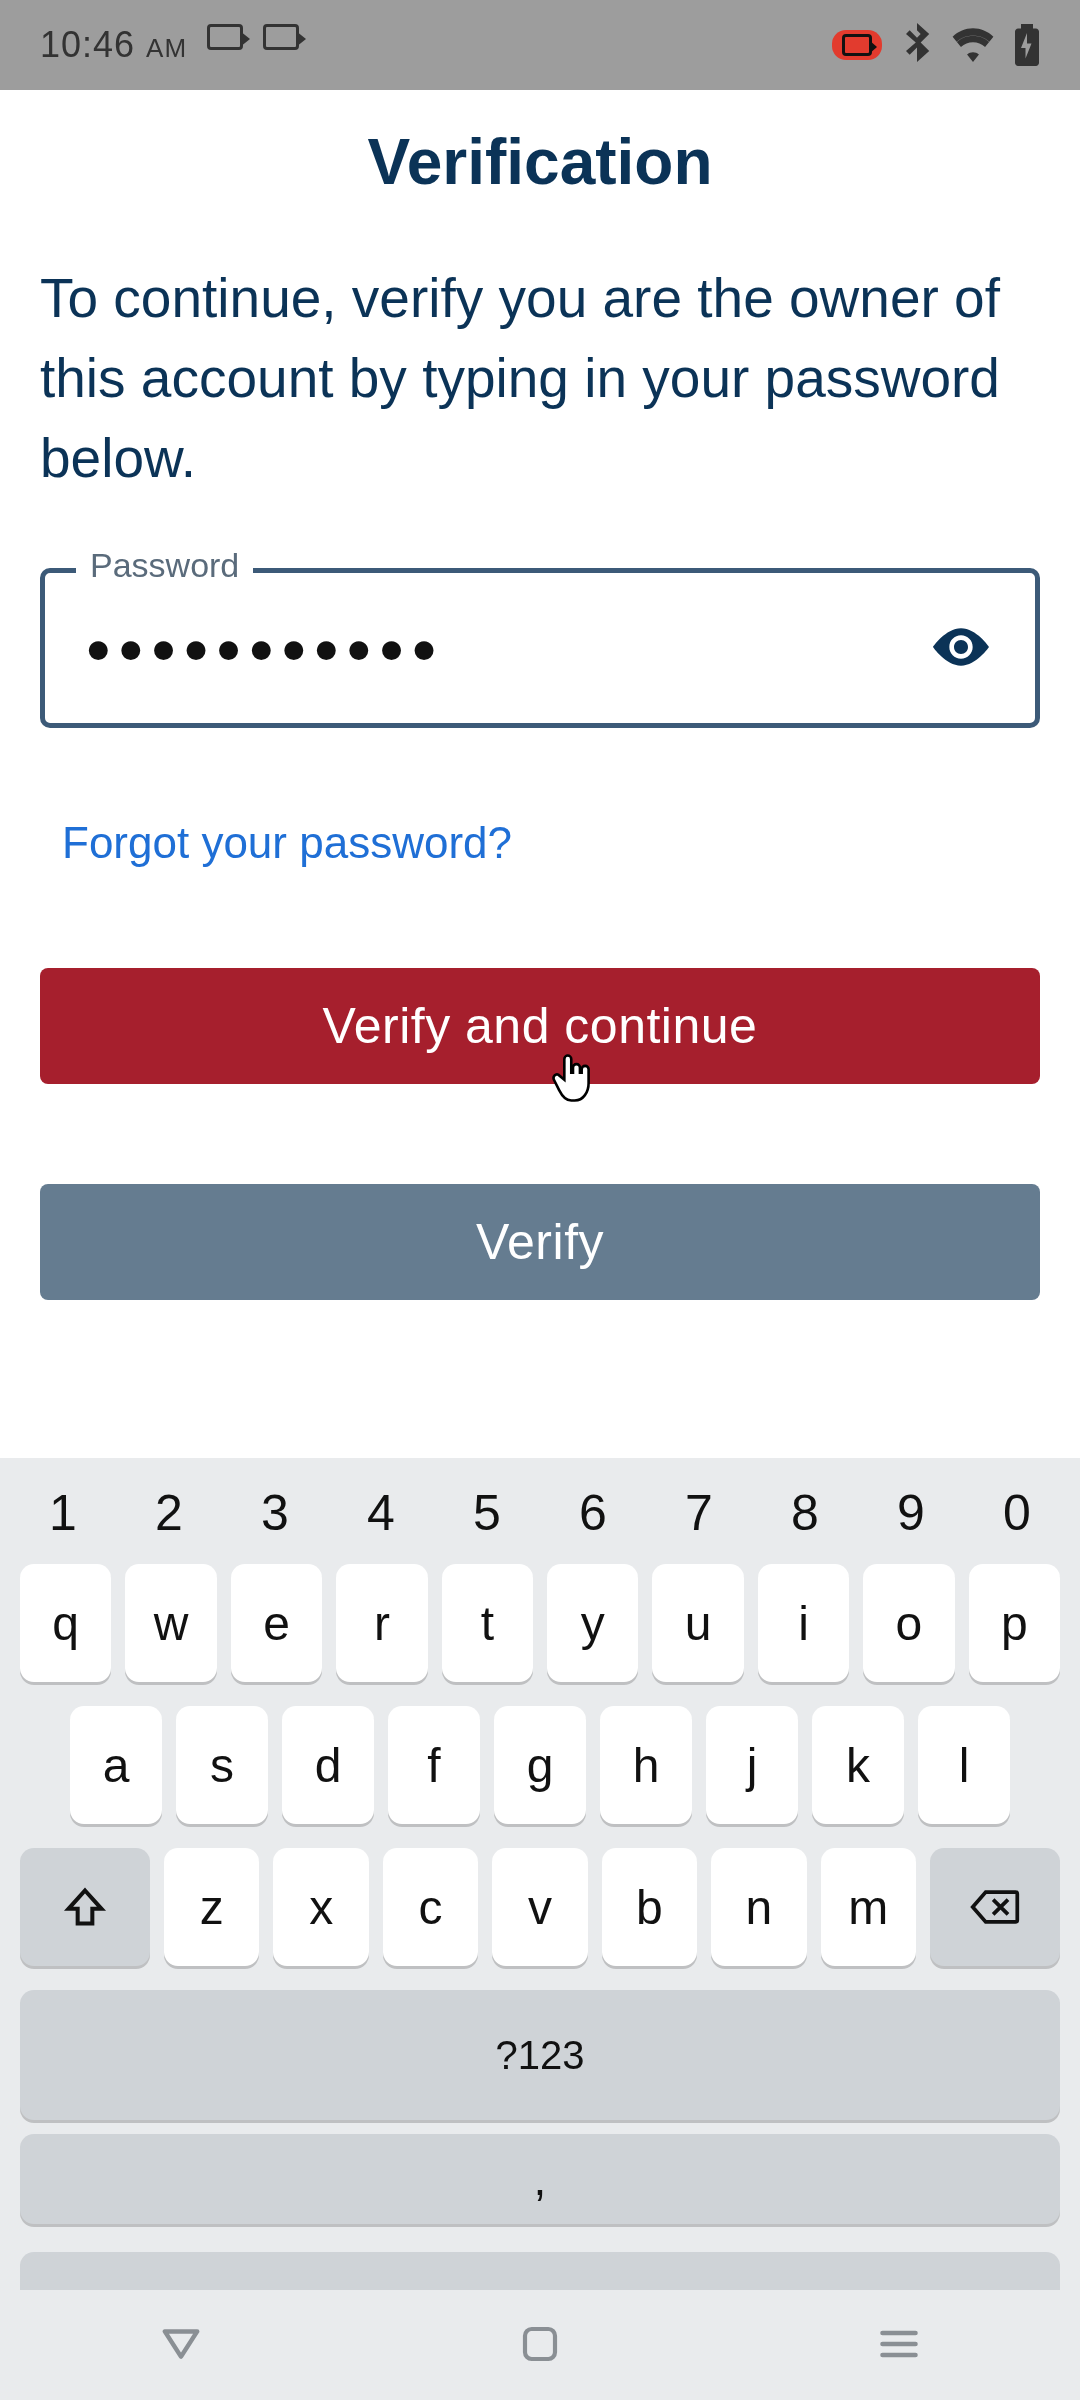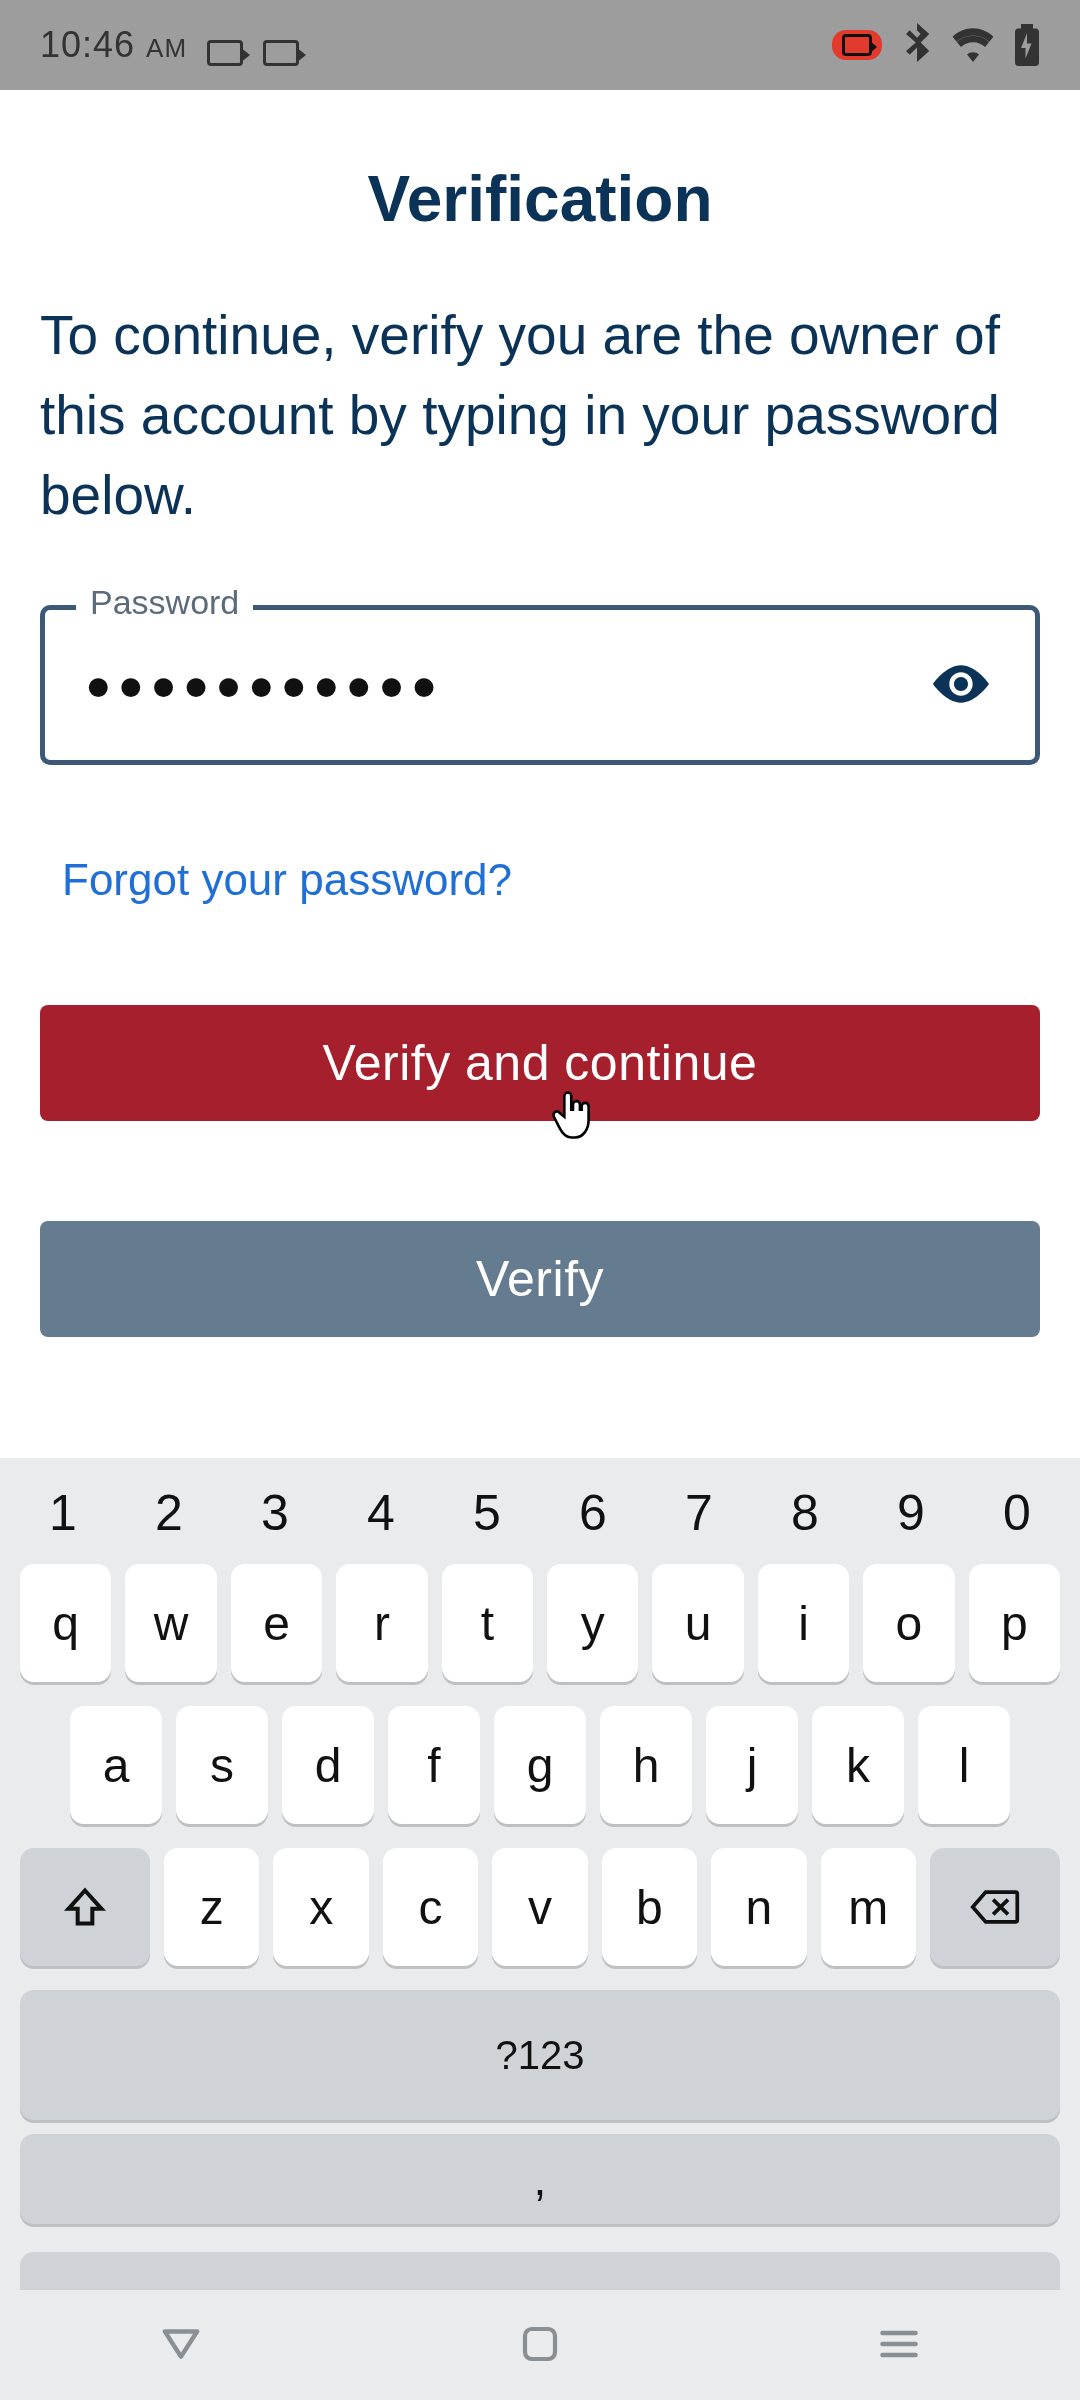--- a/index.html
+++ b/index.html
@@ -4,33 +4,33 @@
 <style>
   * { box-sizing: border-box; margin: 0; padding: 0; }
   html, body { width: 1080px; height: 2400px; font-family: -apple-system, Helvetica, Arial, sans-serif; overflow: hidden; background:#fff; }
 
   
   .status-bar {
     width: 100%; height: 90px; background: #9d9d9d;
     display: flex; align-items: center; justify-content: space-between;
     padding: 0 40px; color: #333;
   }
-  .status-left { display:flex; align-items:flex-end; gap:20px; }
+  .status-left { display:flex; align-items:flex-start; gap:20px; }
   .status-time { font-size: 36px; font-weight: 500; letter-spacing:1px; }
   .status-time .ampm { font-size: 26px; }
   .status-cam { width:36px; height:26px; border:3px solid #333; border-radius:4px; position:relative; }
   .status-cam::after { content:""; position:absolute; right:-10px; top:4px; width:0; height:0; border-left:10px solid #333; border-top:8px solid transparent; border-bottom:8px solid transparent; }
   .status-right { display:flex; align-items:center; gap:20px; }
   .status-rec { background:#e23b2e; border-radius:14px; padding:4px 10px; display:flex; align-items:center; }
   .status-rec .status-cam { border-color:#111; width:30px; height:22px; }
   .status-rec .status-cam::after{ border-left-color:#111; right:-8px; top:3px; border-left-width:8px; border-top-width:7px; border-bottom-width:7px;}
   .bt-icon svg, .wifi-icon svg, .batt-icon svg { display:block; }
 
   
-  .content { padding: 72px 40px 0 40px; background:#fff; }
+  .content { padding: 35px 40px 0 40px; background:#fff; }
   .title { text-align:center; font-size:64px; font-weight:700; color:#0b3357; margin-bottom:60px; }
   .subtitle { font-size:55px; line-height:1.45; color:#0b3357; margin-bottom:70px; }
 
   .field-wrap { position:relative; margin-bottom:90px; }
   .field-label {
     position:absolute; top:-22px; left:36px; background:#fff; padding:0 14px;
     font-size:34px; color:#5a6b7b;
   }
   .pwd-box {
     width:100%; height:160px; border:5px solid #3c5a78; border-radius:10px;

